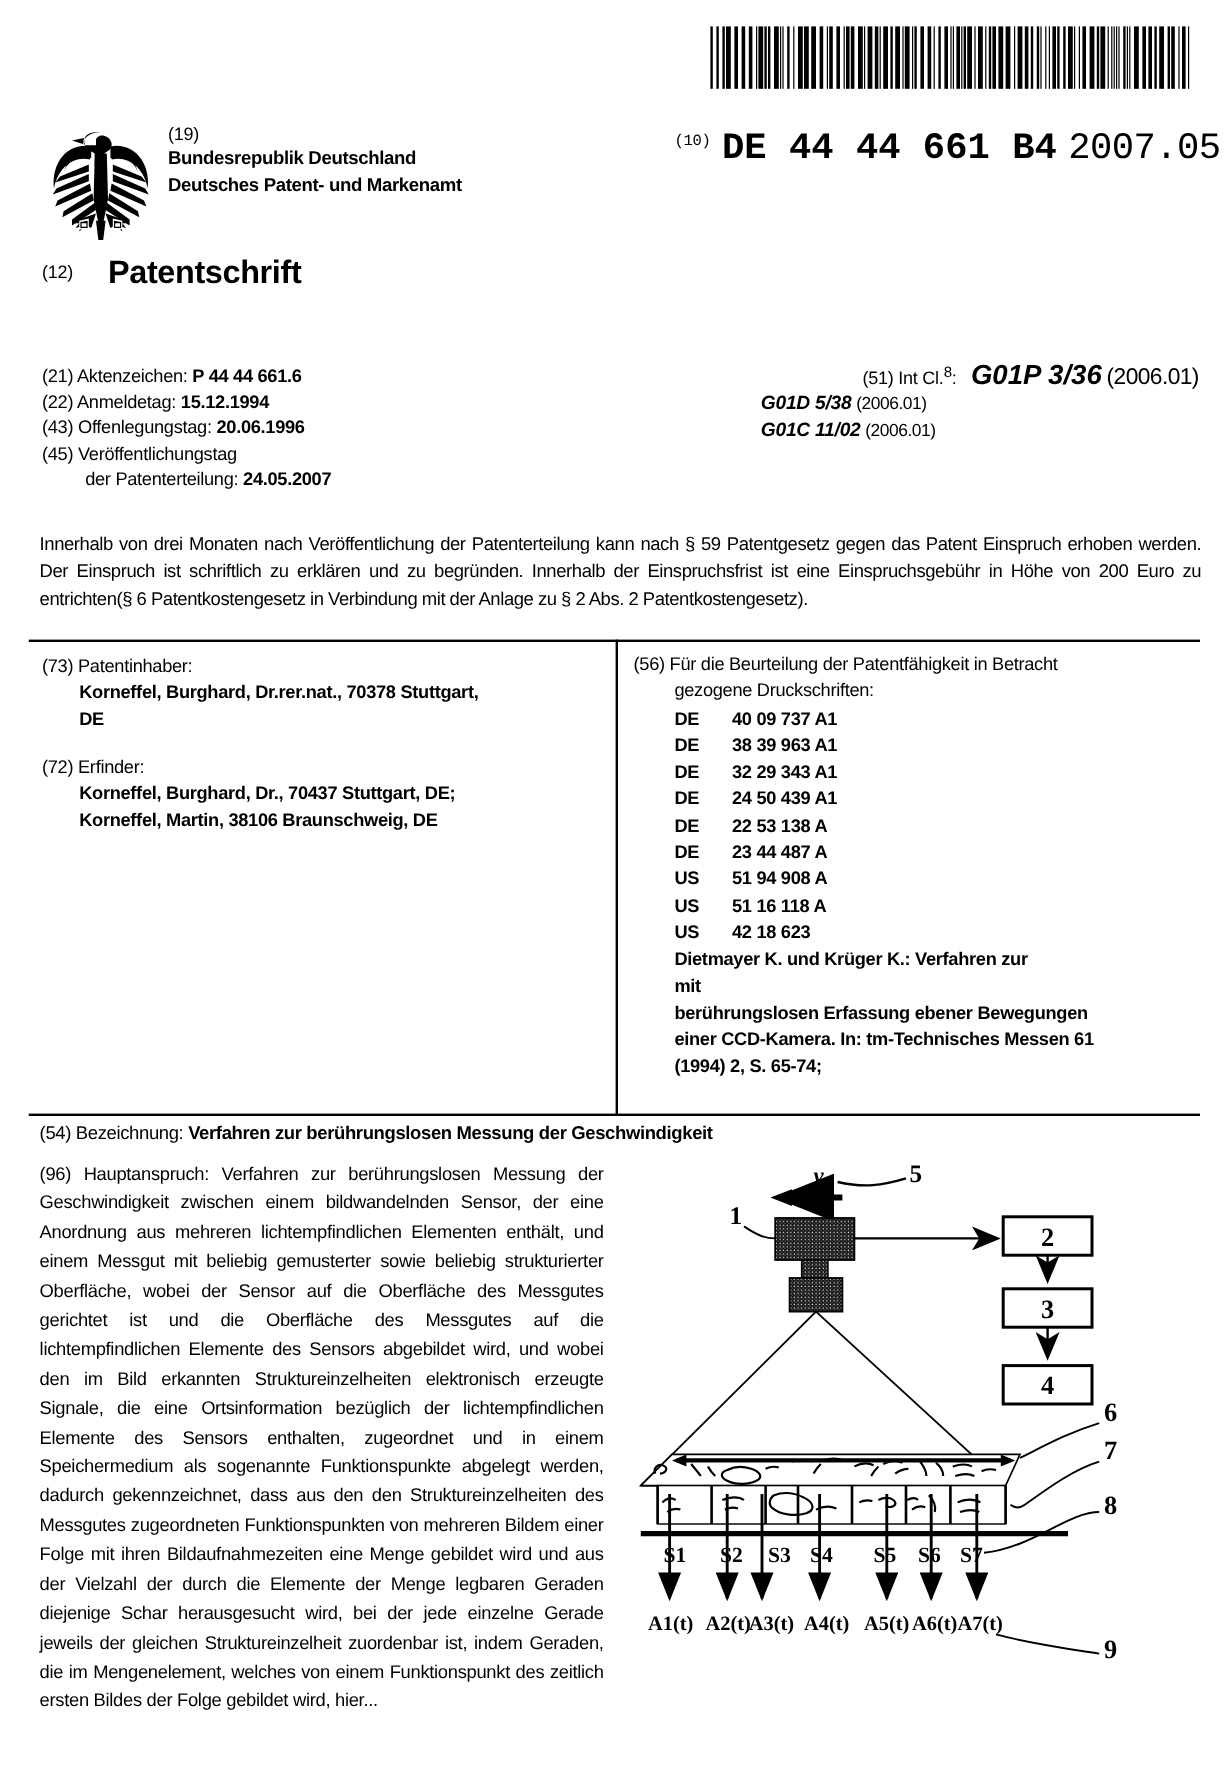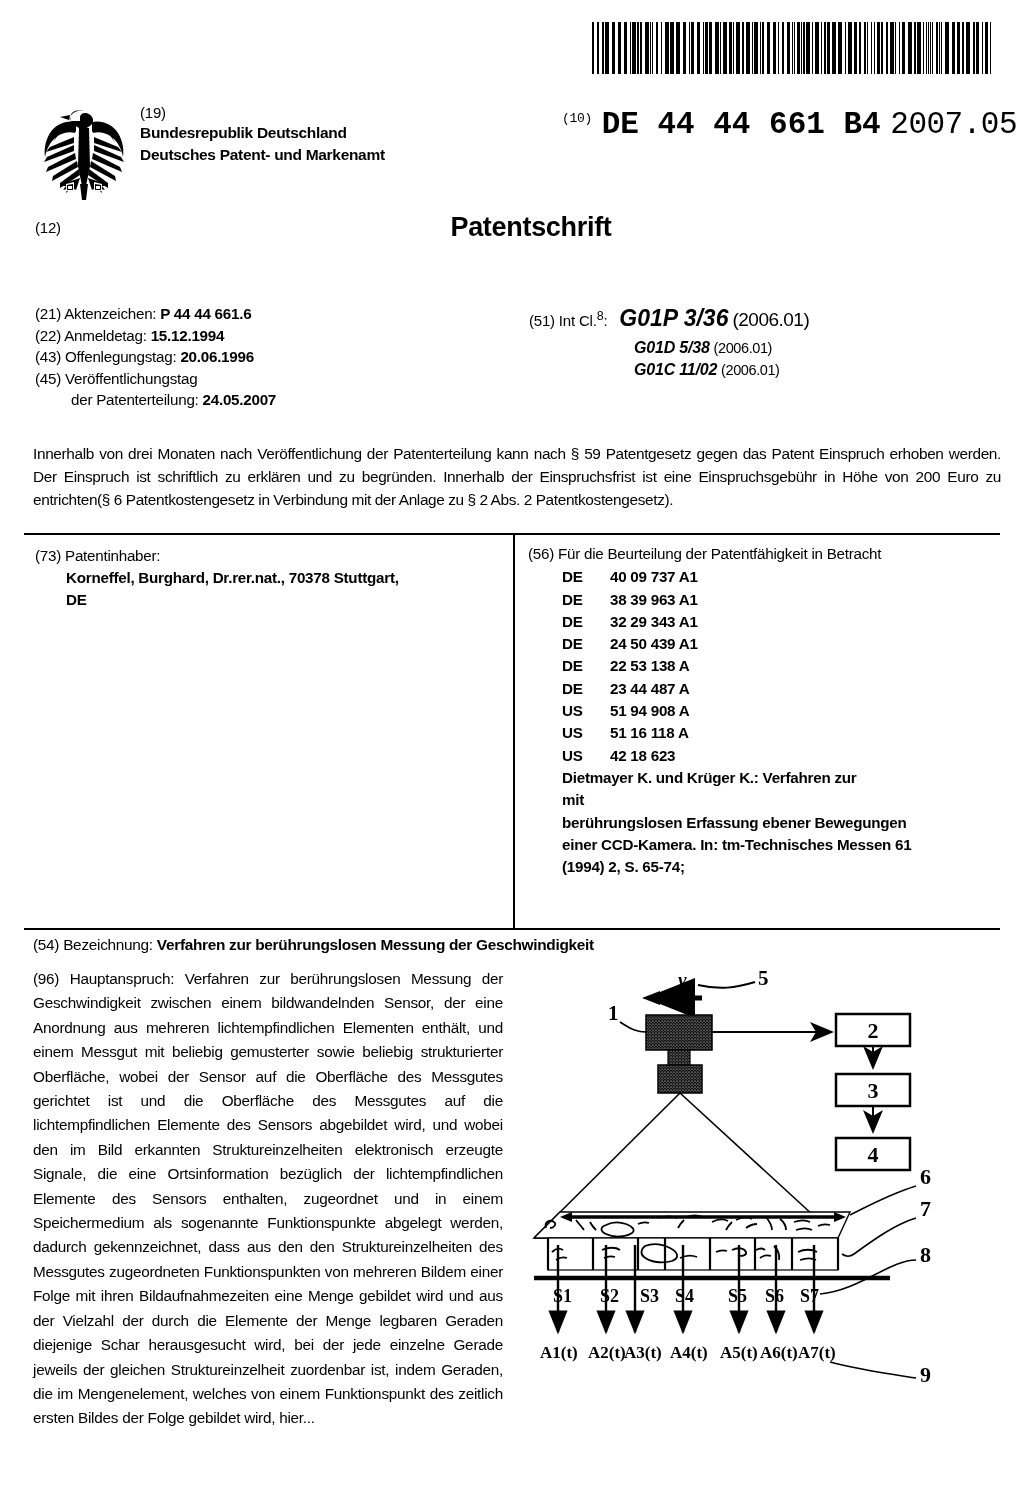--- a/index.html
+++ b/index.html
@@ -92,25 +92,24 @@
     left: 35px;
     top: 219px;
     font-size: 15px;
     letter-spacing: -0.2px;
   }
   .doctype {
     position: absolute;
     left: 0;
     top: 212px;
     width: 1024px;
-    text-align: center;
     font-size: 27px;
     font-weight: bold;
     letter-spacing: -0.3px;
-    padding-left: 38px;
+    padding-left: 90px;
     box-sizing: border-box;
   }
 
   
   .biblio-left {
     position: absolute;
     left: 35px;
     top: 303px;
     width: 470px;
     font-size: 15.2px;
@@ -125,21 +124,22 @@
   .ipc {
     position: absolute;
     left: 529px;
     top: 300px;
     width: 470px;
     font-size: 15px;
     letter-spacing: -0.2px;
   }
   .ipc-main-row {
     white-space: nowrap;
-    line-height: 32px;
+    line-height: 20px;
+    text-align: right;
   }
   .ipc-label { font-size: 15px; }
   .ipc-code-main {
     font-size: 23px;
     font-weight: bold;
     font-style: italic;
     letter-spacing: 0px;
     padding-left: 8px;
   }
   .ipc-ver-main { font-size: 19px; letter-spacing: -0.5px; }
@@ -475,27 +475,36 @@
 
   <div class="holders">
     <div class="grp">
       <div class="lbl">
         <span>(73)</span>
         <span>Patentinhaber:</span>
       </div>
       <div class="val">Korneffel, Burghard, Dr.rer.nat., 70378 Stuttgart,</div>
       <div class="val">DE</div>
     </div>
+    <div class="grp">
+      <div class="lbl">
+        <span>(72)</span>
+        <span>Erfinder:</span>
+      </div>
+      <div class="val">Korneffel, Burghard, Dr., 70437 Stuttgart, DE;</div>
+      <div class="val">Korneffel, Martin, 38106 Braunschweig, DE</div>
+    </div>
   </div>
 
   <div class="citations">
     <div class="chead">
       <span>(56)</span>
       <span>Für die Beurteilung der Patentfähigkeit in Betracht</span>
     </div>
+    <div class="chead2">gezogene Druckschriften:</div>
     <div class="cit-rows" id="cit-list">
         <div class="cit-row"><span class="cc">DE</span><span>40 09 737 A1</span></div>
         <div class="cit-row"><span class="cc">DE</span><span>38 39 963 A1</span></div>
         <div class="cit-row"><span class="cc">DE</span><span>32 29 343 A1</span></div>
         <div class="cit-row"><span class="cc">DE</span><span>24 50 439 A1</span></div>
         <div class="cit-row"><span class="cc">DE</span><span>22 53 138 A</span></div>
         <div class="cit-row"><span class="cc">DE</span><span>23 44 487 A</span></div>
         <div class="cit-row"><span class="cc">US</span><span>51 94 908 A</span></div>
         <div class="cit-row"><span class="cc">US</span><span>51 16 118 A</span></div>
         <div class="cit-row"><span class="cc">US</span><span>42 18 623</span></div>

